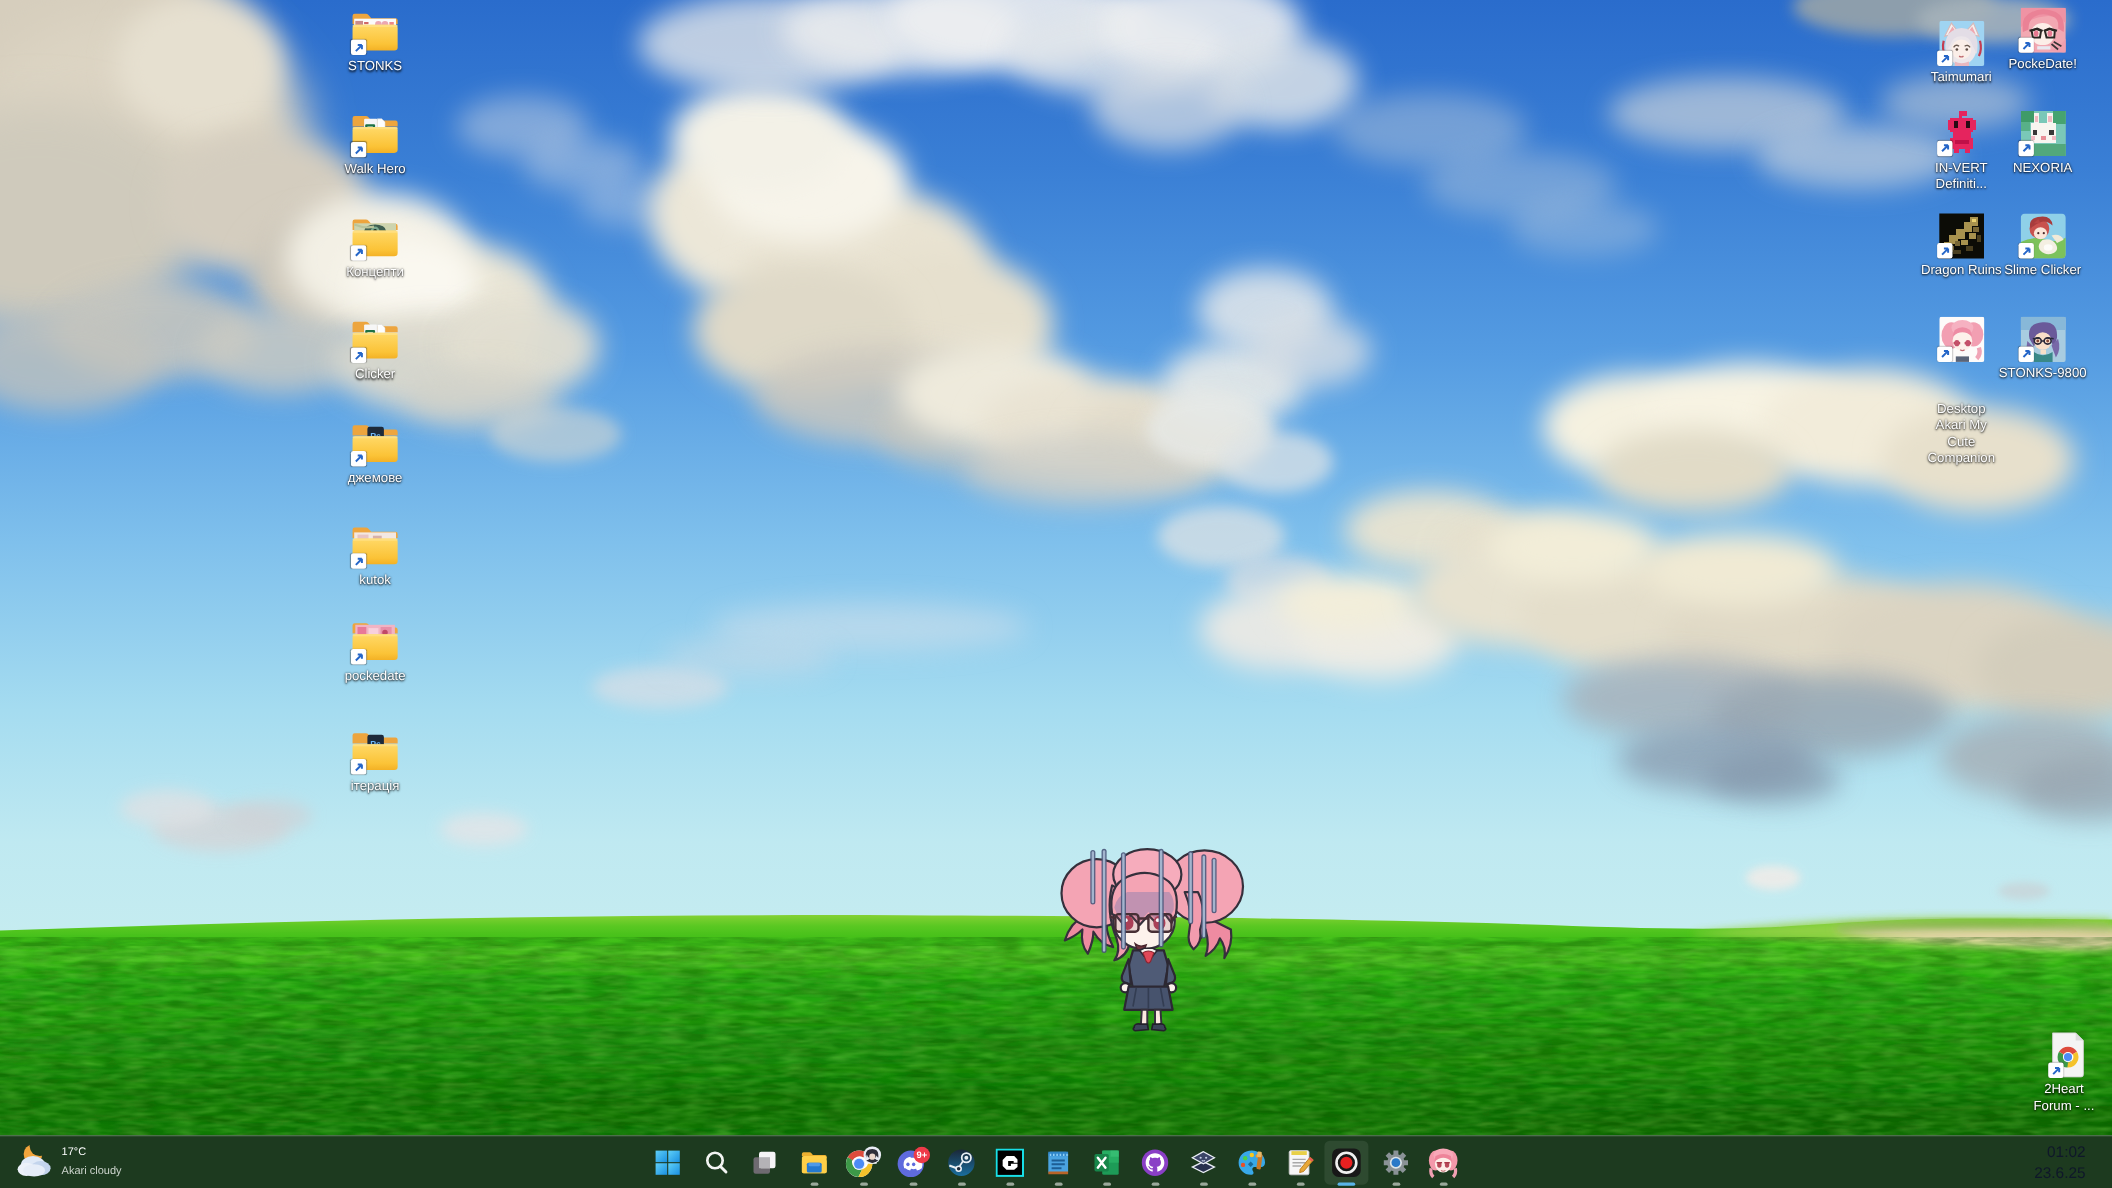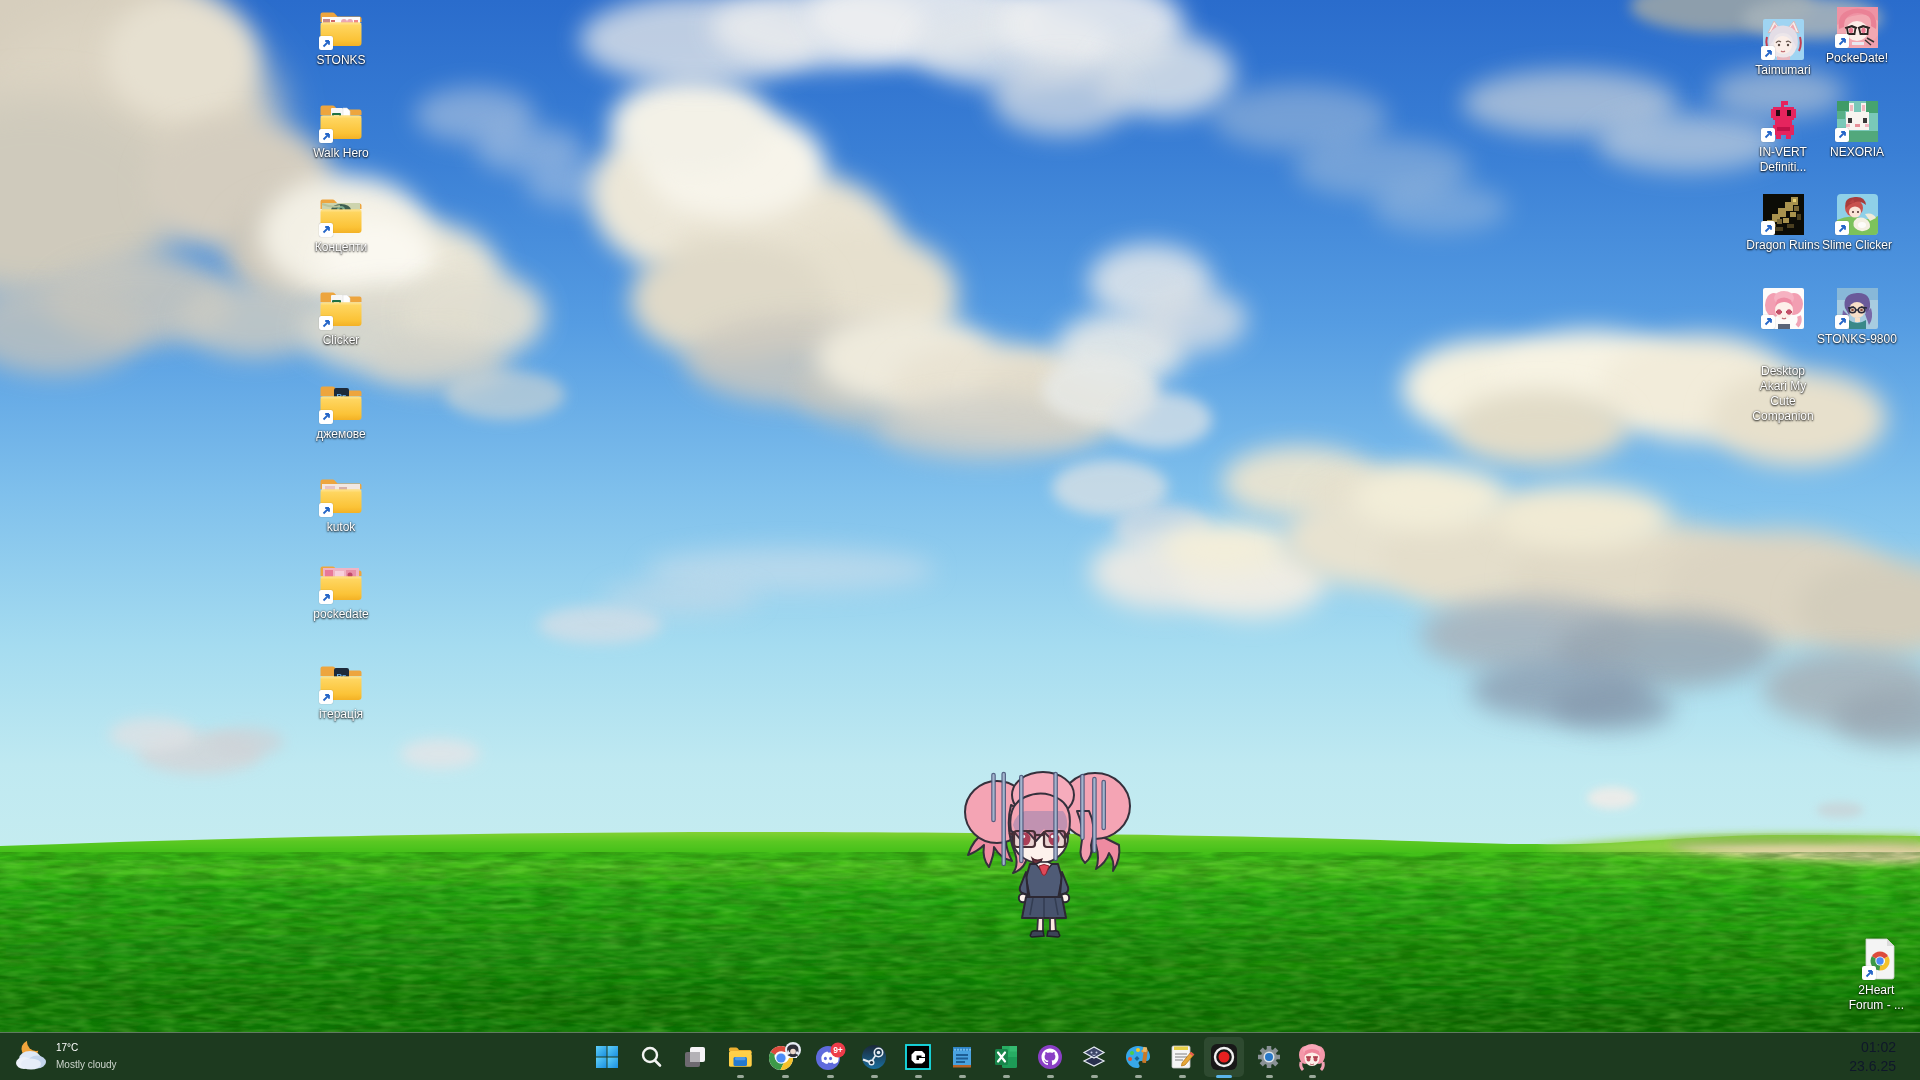--- a/index.html
+++ b/index.html
@@ -882,19 +882,19 @@
         </mask>
       </defs>
 <circle cx="16" cy="9" r="8.5" fill="#f2a53c" mask="url(#moonm)"></circle>
 <ellipse cx="16" cy="19" rx="11" ry="8" fill="#dfe9f7"></ellipse>
 <ellipse cx="23" cy="22" rx="9" ry="6.5" fill="#c3d4ec"></ellipse>
 <ellipse cx="10" cy="23" rx="8" ry="6" fill="#edf2fa"></ellipse>
 <ellipse cx="17" cy="24" rx="10" ry="5.5" fill="#e6edf8"></ellipse>
 </svg>
 <div id="wtxt">
       <div>17°C</div>
-      <div class="sub">Mostly cloudy</div>
+      <div class="sub">Akari cloudy</div>
     </div>
 </div>
 <div id="clock">
     <div>01:02</div>
     <div>23.6.25</div>
   </div>
 
 </body></html>

